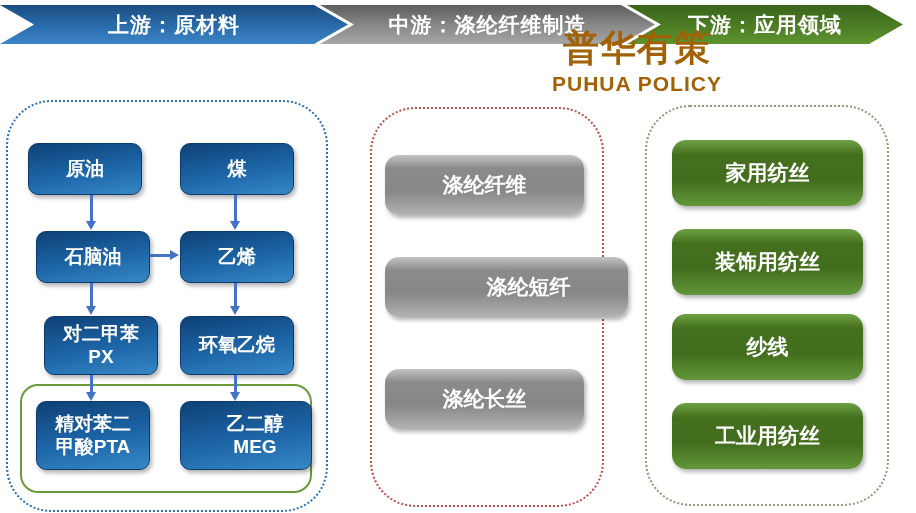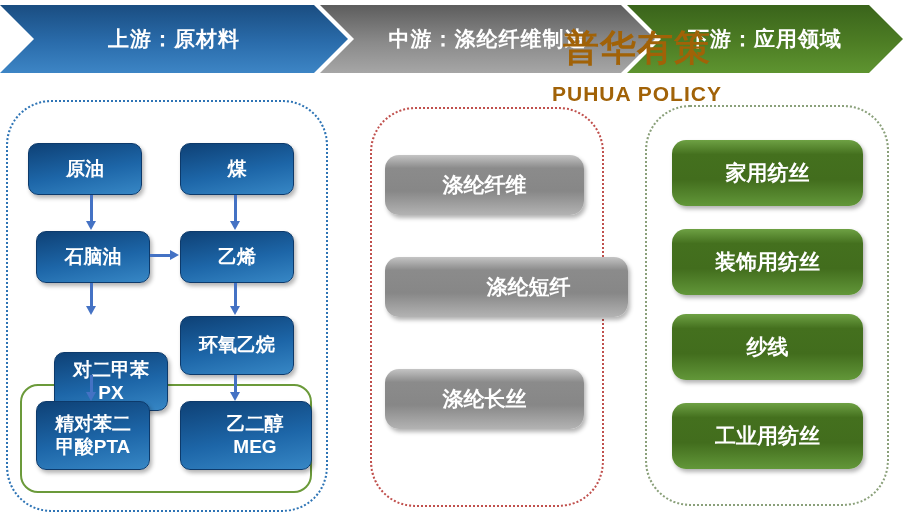--- a/index.html
+++ b/index.html
@@ -2,34 +2,34 @@
 <html><head>
 <meta charset="utf-8">
 <style>
   html,body{margin:0;padding:0;background:#ffffff;}
   #page{
     position:relative;width:916px;height:513px;background:#ffffff;overflow:hidden;
     font-family:"Liberation Sans","DejaVu Sans",sans-serif;
   }
   
   .chev{
-    position:absolute;top:5px;height:68px;
+    position:absolute;top:5px;height:39px;
     clip-path:polygon(0 0, calc(100% - 34px) 0, 100% 50%, calc(100% - 34px) 100%, 0 100%, 34px 50%);
     display:flex;align-items:center;justify-content:center;
   }
   .chev-label{
     color:#ffffff;font-size:21px;font-weight:bold;letter-spacing:1px;white-space:nowrap;
   }
   .chev-blue{left:0;width:348px;background:linear-gradient(180deg,#1a4d81 0%,#2a6cab 55%,#3d85c5 100%);}
   .chev-gray{left:320px;width:335px;background:linear-gradient(180deg,#5d5d5d 0%,#8a8a8a 55%,#a6a6a6 100%);}
   .chev-green{left:627px;width:276px;background:linear-gradient(180deg,#3a641b 0%,#4d7d24 55%,#5e9430 100%);}
   
   #logo{position:absolute;left:552px;top:28px;z-index:20;text-align:center;color:#a16207;}
   #logo .cn{font-size:36px;font-weight:900;letter-spacing:1px;line-height:1.1;white-space:nowrap;}
-  #logo .en{font-size:21px;font-weight:bold;letter-spacing:1px;margin-top:14px;white-space:nowrap;}
+  #logo .en{font-size:21px;font-weight:bold;letter-spacing:1px;margin-top:4px;white-space:nowrap;}
   
   .panel{position:absolute;border-radius:45px;background:transparent;}
   #panel-up{left:6px;top:100px;width:318px;height:408px;border:2px dotted #2e74b5;}
   #panel-mid{left:370px;top:107px;width:230px;height:396px;border:2px dotted #c0504d;}
   #panel-down{left:645px;top:105px;width:240px;height:397px;border:2px dotted #8aa07a;}
   
   .node{
     position:absolute;display:flex;flex-direction:column;align-items:center;justify-content:center;
     color:#ffffff;font-weight:bold;text-align:center;
     box-shadow:2px 3px 4px rgba(0,0,0,0.3);
@@ -94,21 +94,21 @@
     <span></span>
   </div>
   <div class="node node-blue" style="left:36px;top:231px;height:50px;">
     <span>石脑油</span>
     <span></span>
   </div>
   <div class="node node-blue" style="left:180px;top:231px;height:50px;">
     <span>乙烯</span>
     <span></span>
   </div>
-  <div class="node node-blue" style="left:54px;top:316px;height:57px;margin-top:36px;">
+  <div class="node node-blue" style="left:44px;top:316px;height:57px;">
     <span>对二甲苯</span>
     <span>PX</span>
   </div>
   <div class="node node-blue" style="left:180px;top:316px;height:57px;">
     <span>环氧乙烷</span>
     <span></span>
   </div>
   <div class="node node-blue" style="left:36px;top:401px;height:67px;">
     <span>精对苯二</span>
     <span>甲酸PTA</span>

